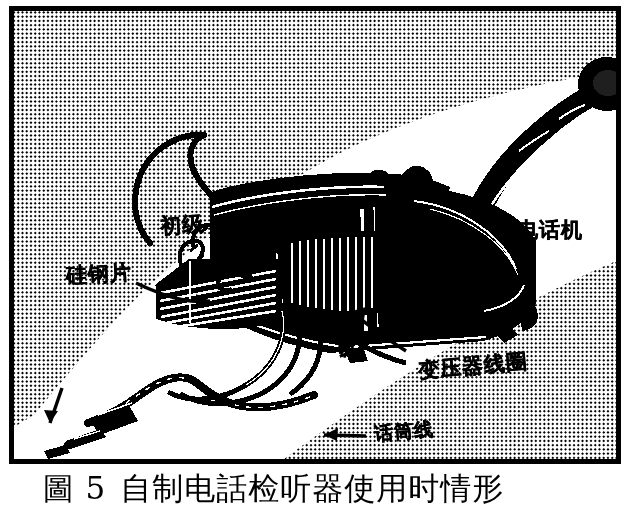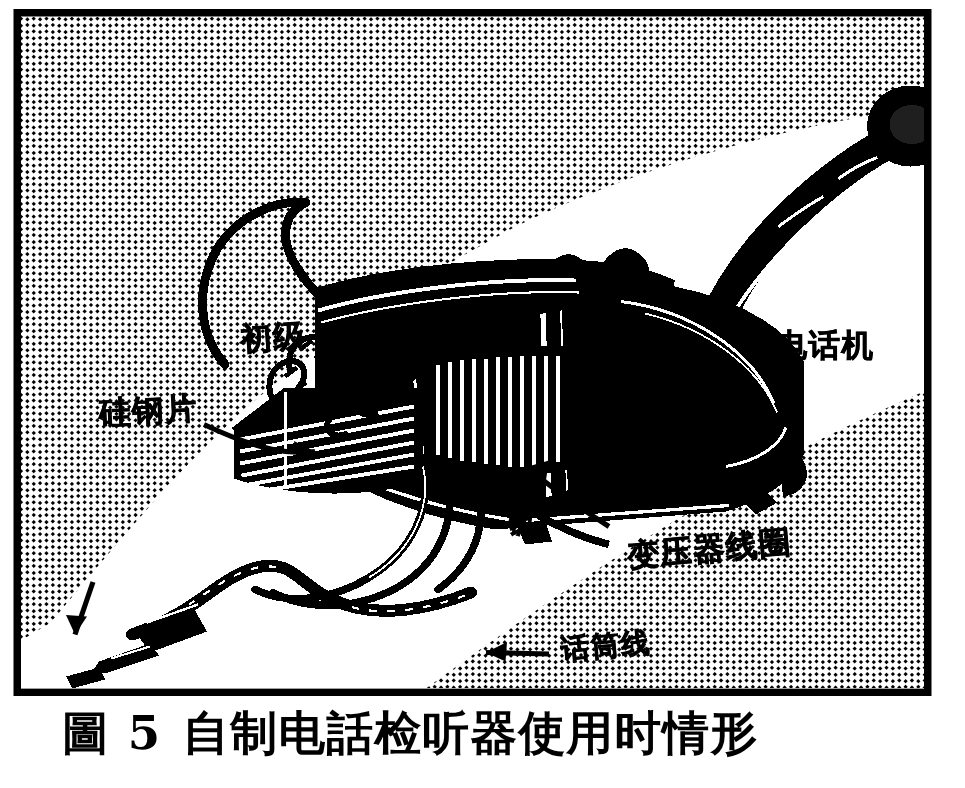--- a/index.html
+++ b/index.html
@@ -43,21 +43,21 @@
   }
 
   
   #caption {
     position: absolute;
     left: 0;
     top: 468px;
     width: 547px;
     text-align: center;
     font-family: "DejaVu Serif", "Liberation Serif", serif;
-    font-weight: bold;
+    font-weight: normal;
     font-size: 31px;
     letter-spacing: 1px;
     color: #000;
     white-space: nowrap;
   }
   #caption .cap-num {
     margin-right: 14px;
   }
 
   

